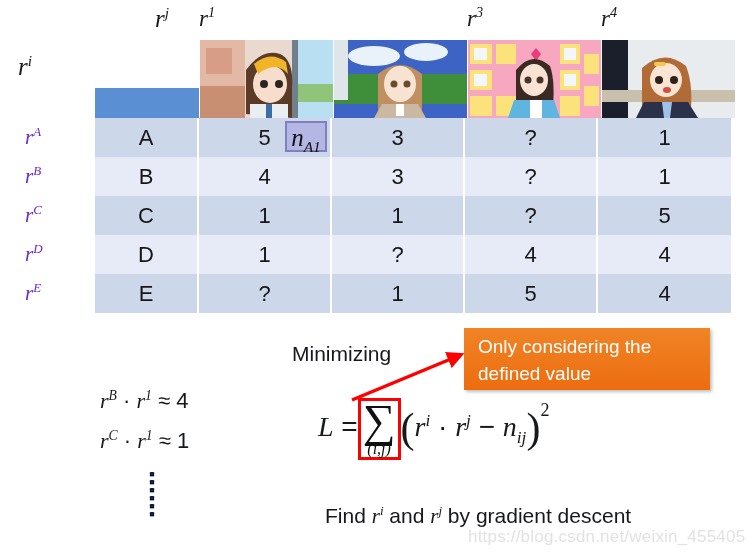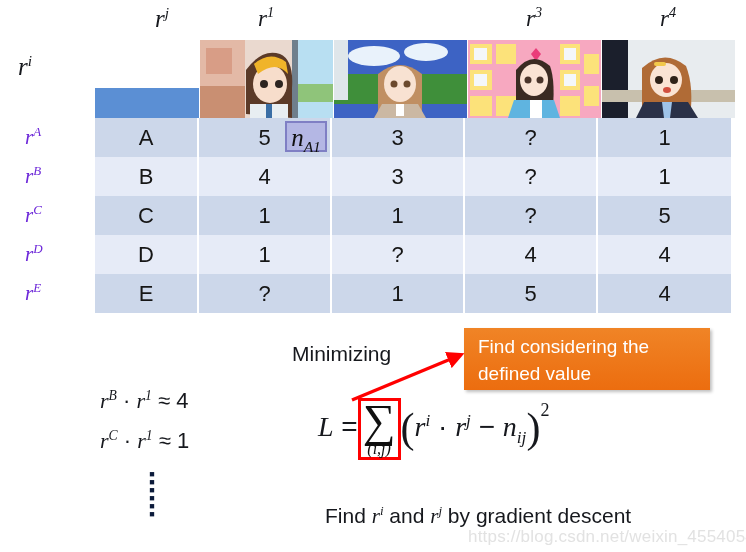--- a/index.html
+++ b/index.html
@@ -32,21 +32,21 @@
     vertical-align: sub;
     font-family: "Liberation Serif", serif;
     font-style: italic;
   }
 
   
   .colhead {
     position: absolute;
     top: 4px;
     width: 134px;
-    text-align: center;
+    text-align: left;
     font-size: 23px;
     color: #16181d;
   }
   
   #rj-label {
     position: absolute;
     left: 155px;
     top: 4px;
     font-size: 25px;
     color: #16181d;
@@ -451,21 +451,21 @@
   <div id="loss-eq">
     <span class="mathit">L</span>
     <span>=</span><span id="sigma-box"><span class="sigma-glyph">∑</span><span class="sigma-sub">(i,j)</span></span><span class="paren">(</span><span class="mathit">r</span><span class="sup">i</span>
     <span>·</span>
     <span class="mathit">r</span><span class="sup">j</span>
     <span>−</span>
     <span class="mathit">n</span><span class="sub">ij</span><span class="paren">)</span><span class="sq">2</span>
   </div>
 
   <div id="callout">
-    <div>Find considering the</div>
+    <div>Only considering the</div>
     <div>defined value</div>
   </div>
 
   <svg id="arrow-svg">
     <defs>
       <marker id="arrowhead" markerWidth="5" markerHeight="5" refX="3" refY="2.5" orient="auto">
         <polygon points="0,0 5,2.5 0,5" fill="#ff0000"></polygon>
       </marker>
     </defs>
     <line x1="352" y1="400" x2="458" y2="356" stroke="#ff0000" stroke-width="3.5" marker-end="url(#arrowhead)"></line>

